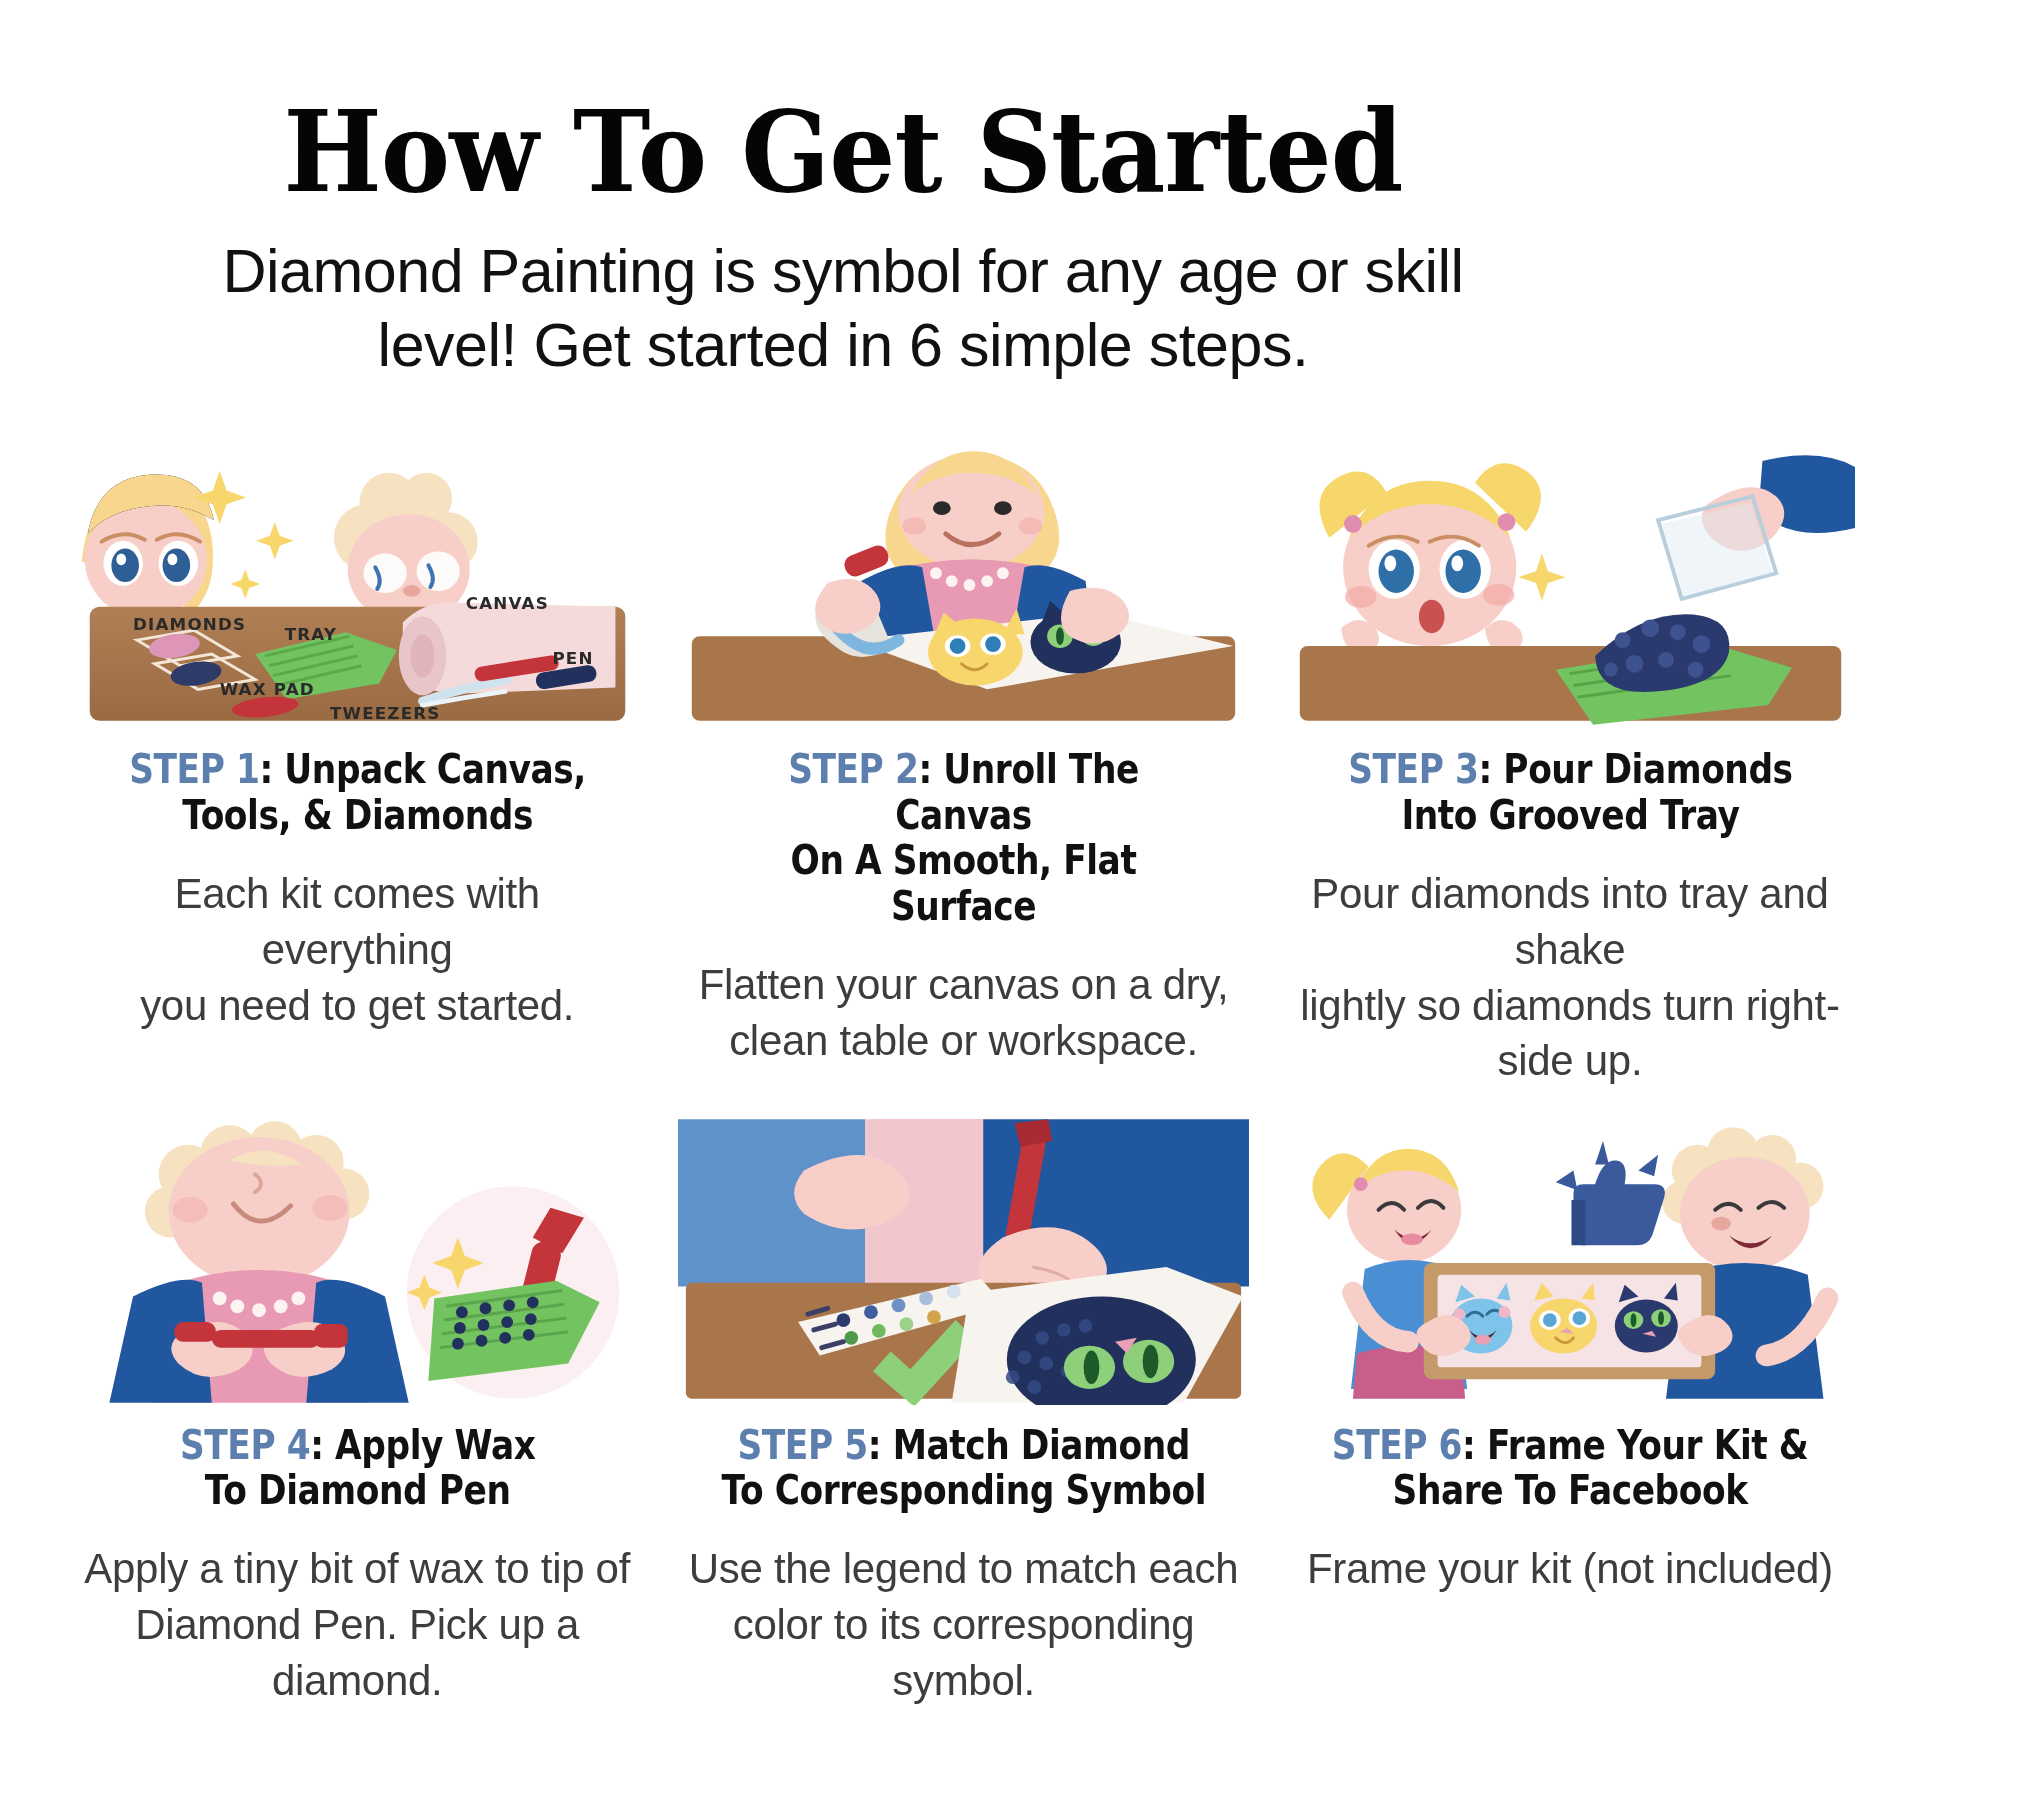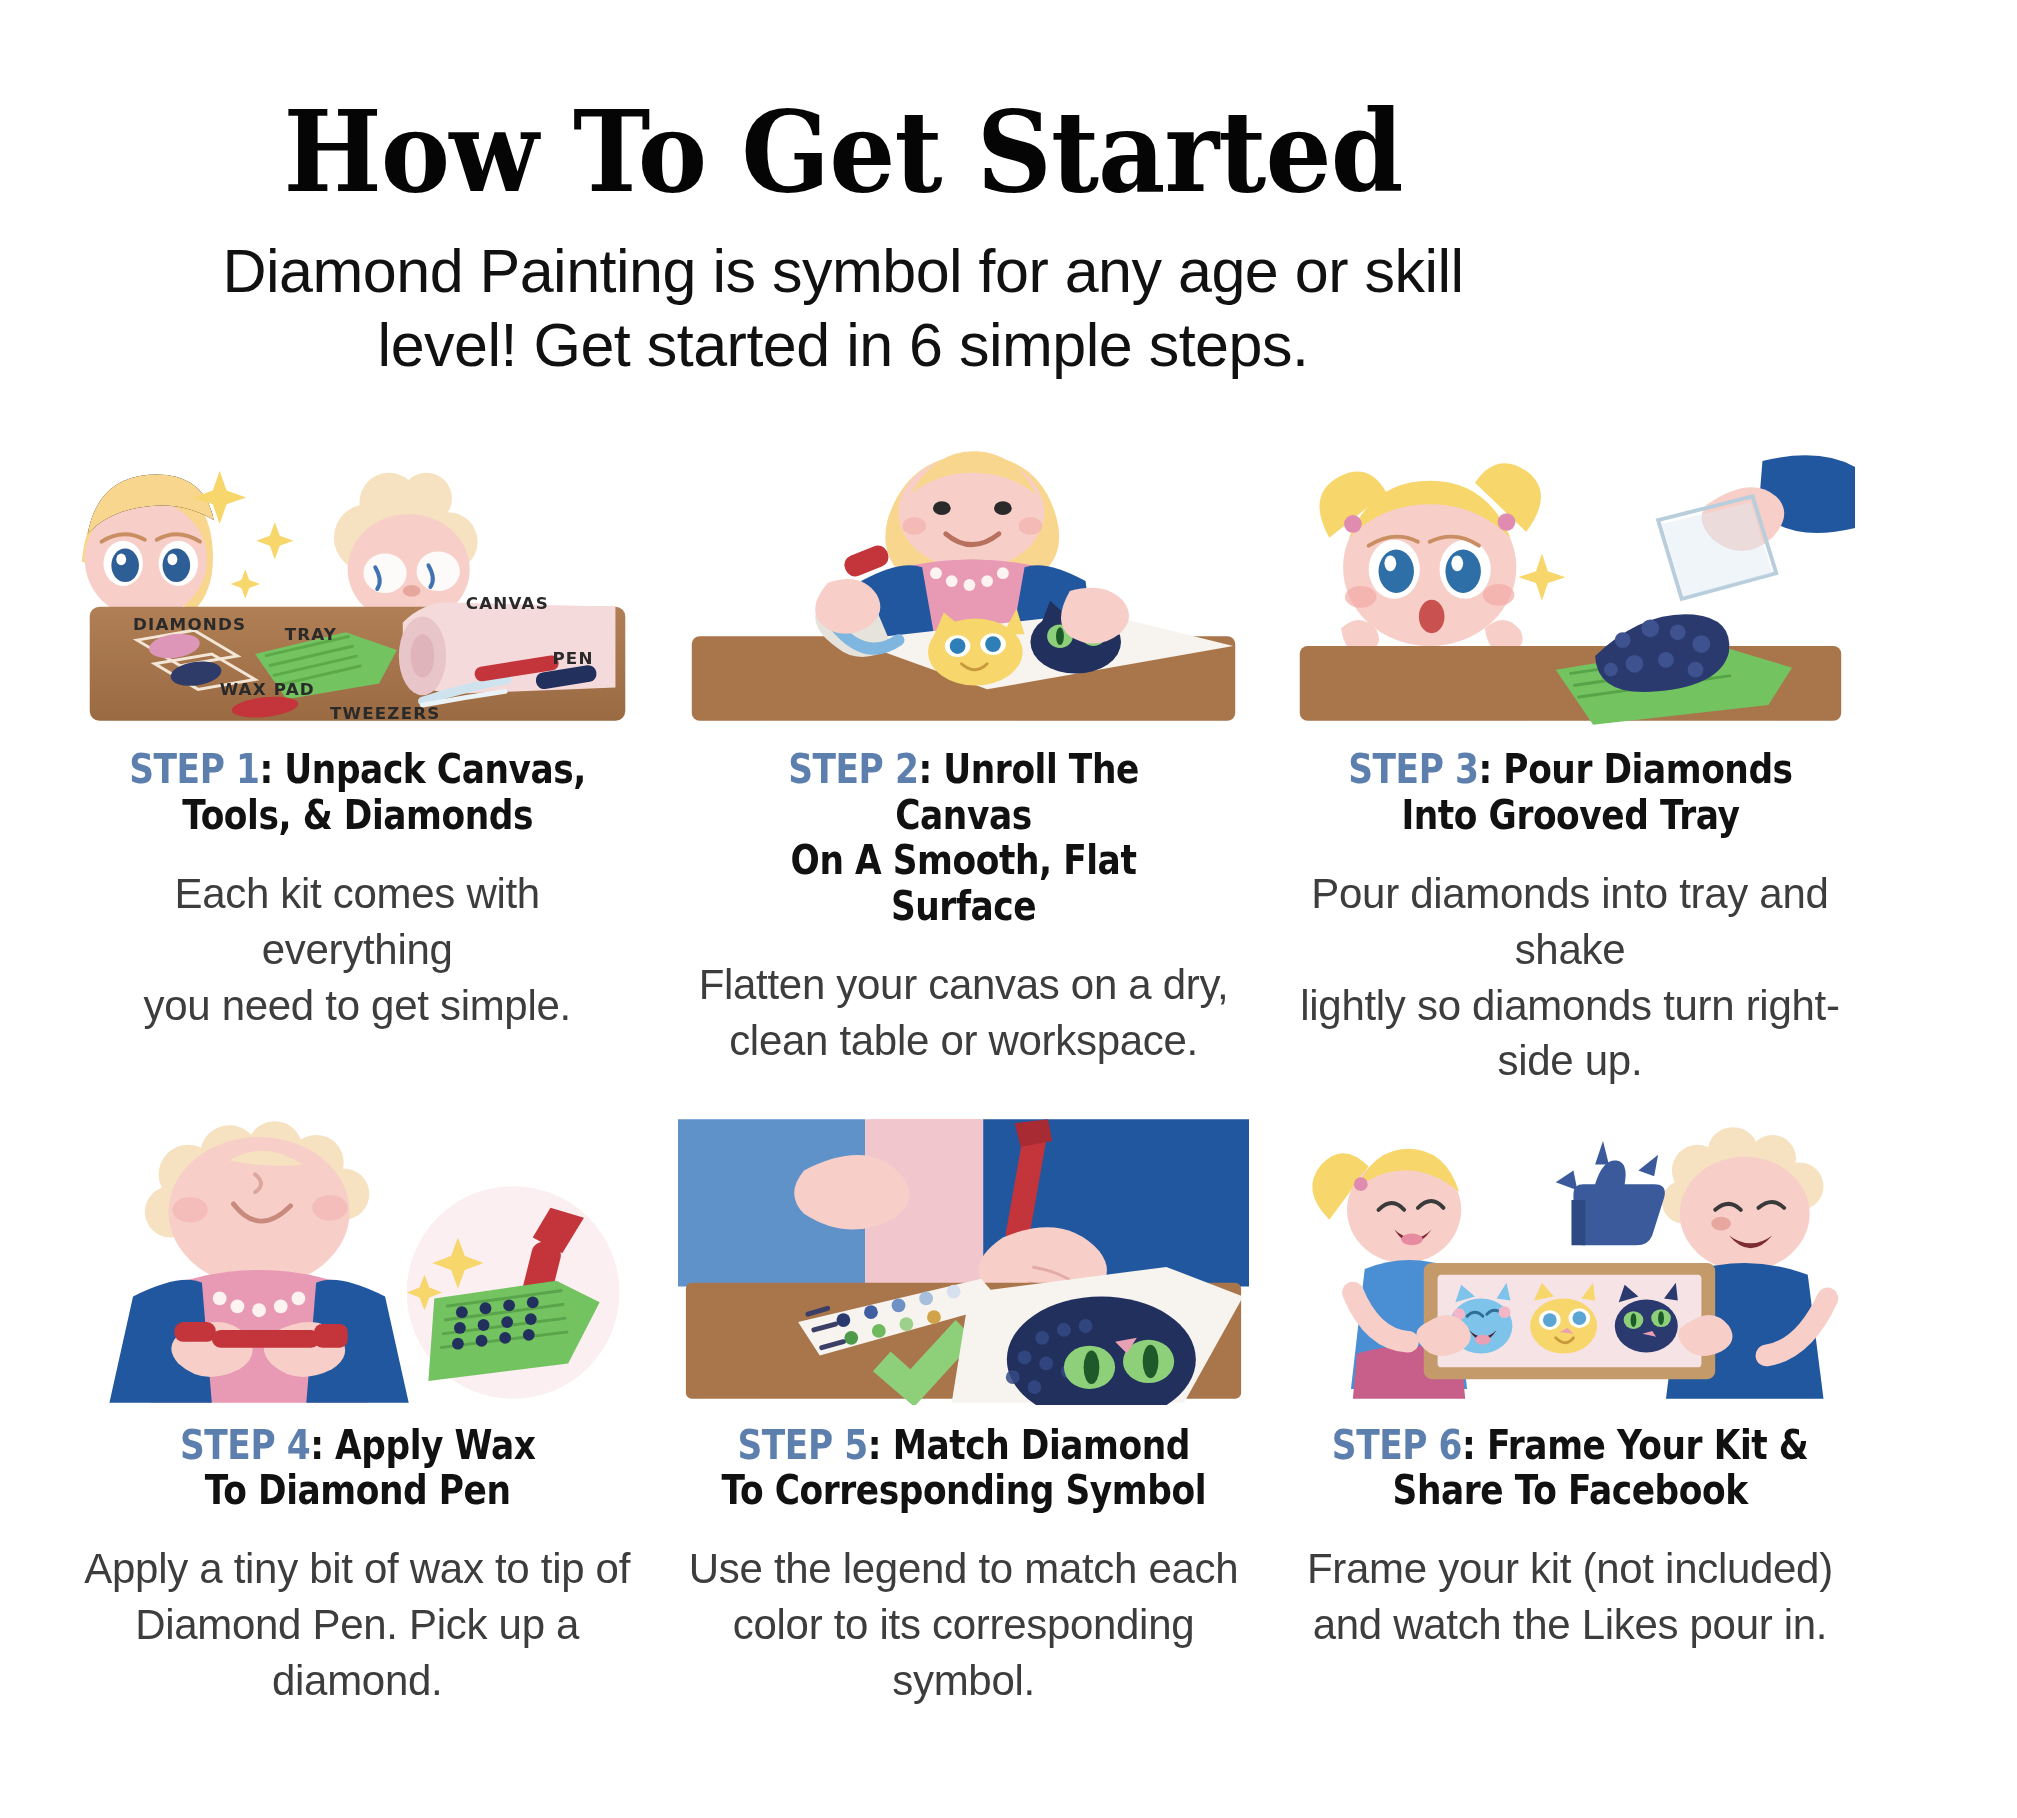--- a/index.html
+++ b/index.html
@@ -205,21 +205,21 @@
           </g>
         </svg>
       </div>
       <div class="step-heading">
         <span class="step-label">STEP 1</span><span class="step-colon">:</span>
         <span>Unpack Canvas,</span><br>
         <span>Tools, &amp; Diamonds</span>
       </div>
       <div class="step-body">
         <span class="body-line">Each kit comes with everything</span>
-        <span class="body-line">you need to get simple.</span>
+        <span class="body-line">you need to get started.</span>
       </div>
     </div>
 
     <div class="step-card">
       <div class="illo">
         <svg viewBox="0 0 580 290" xmlns="http://www.w3.org/2000/svg">
 
           <g>
             <path d="M214 74 q22-62 86-62 q66 0 84 62 q10 36-12 56 l-148 0 q-20-22-10-56z" fill="#f9d68d"></path>
             <ellipse cx="298" cy="70" rx="74" ry="58" fill="#f7cfc8"></ellipse>
@@ -615,19 +615,18 @@
           <path d="M412 206 q24-16 40 4 q10 16-8 26 q-26 12-40-8 q-10-14 8-22z" fill="#f7cfc8"></path>
         </svg>
       </div>
       <div class="step-heading">
         <span class="step-label">STEP 6</span><span class="step-colon">:</span>
         <span>Frame Your Kit &amp;</span><br>
         <span>Share To Facebook</span>
       </div>
       <div class="step-body">
         <span class="body-line">Frame your kit (not included)</span>
-        <span class="body-line">and watch the Likes pour in.</span>
       </div>
     </div>
 
   </div>
 </div>
 
 
 </body></html>

